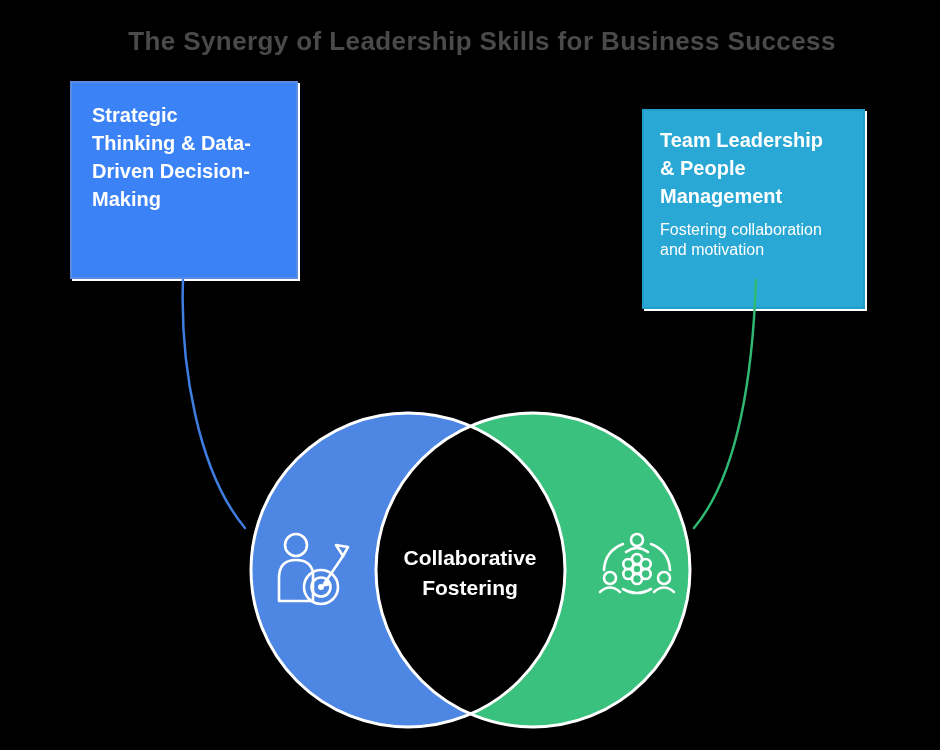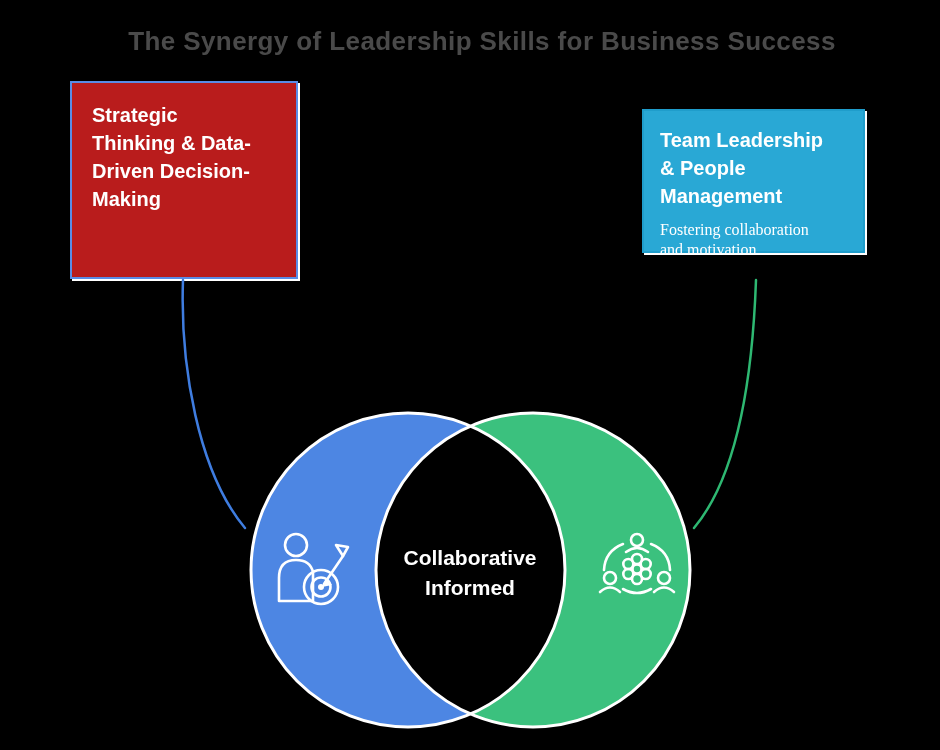--- a/index.html
+++ b/index.html
@@ -14,32 +14,32 @@
     text-align:center; font-size:26px; font-weight:700;
     color:#4a4a4a; letter-spacing:0.4px;
   }
 
   .box {
     position:absolute; box-sizing:border-box; color:#ffffff;
     box-shadow:2px 2px 0 0 #ffffff;
   }
   .box-left {
     left:70px; top:81px; width:228px; height:198px;
-    background:#b91c1c; border:2px solid #5a8ce6; padding:18px 20px;
+    background:#3b82f6; border:2px solid #5a8ce6; padding:18px 20px;
   }
   .box-right {
-    left:642px; top:109px; width:223px; height:144px;
+    left:642px; top:109px; width:223px; height:200px;
     background:#29a8d5; border:2px solid #1f9dcb; padding:15px 16px;
   }
   .box-title { font-size:20px; font-weight:700; line-height:28px; }
   .box-left  .box-title { max-width:160px; }
   .box-right .box-title { max-width:166px; }
   .box-subtitle { font-size:16px; font-weight:400; line-height:20px; margin-top:10px; }
   .box-left  .box-subtitle { max-width:160px; }
-  .box-right .box-subtitle { max-width:175px;font-family:Liberation Serif, serif; }
+  .box-right .box-subtitle { max-width:175px; }
 
   .venn-svg { position:absolute; left:0; top:0; }
 
   .intersection-label {
     position:absolute; left:370px; top:543px; width:200px;
     text-align:center; color:#ffffff; font-size:21px; font-weight:700;
     line-height:30px;
   }
 </style>
 </head>
@@ -103,15 +103,15 @@
       <circle cx="37" cy="48" r="5"></circle>
       <circle cx="45.7" cy="43" r="5"></circle>
       <circle cx="10" cy="47" r="6"></circle>
       <path d="M 0 61 Q 10 52 20 61"></path>
       <circle cx="64" cy="47" r="6"></circle>
       <path d="M 54 61 Q 64 52 74 61"></path>
       <path d="M 23 58 Q 37 66 51 58"></path>
     </g>
   </svg>
 
-  <div class="intersection-label">Collaborative Informed</div>
+  <div class="intersection-label">Collaborative Fostering</div>
 
 </div>
 
 </body></html>

